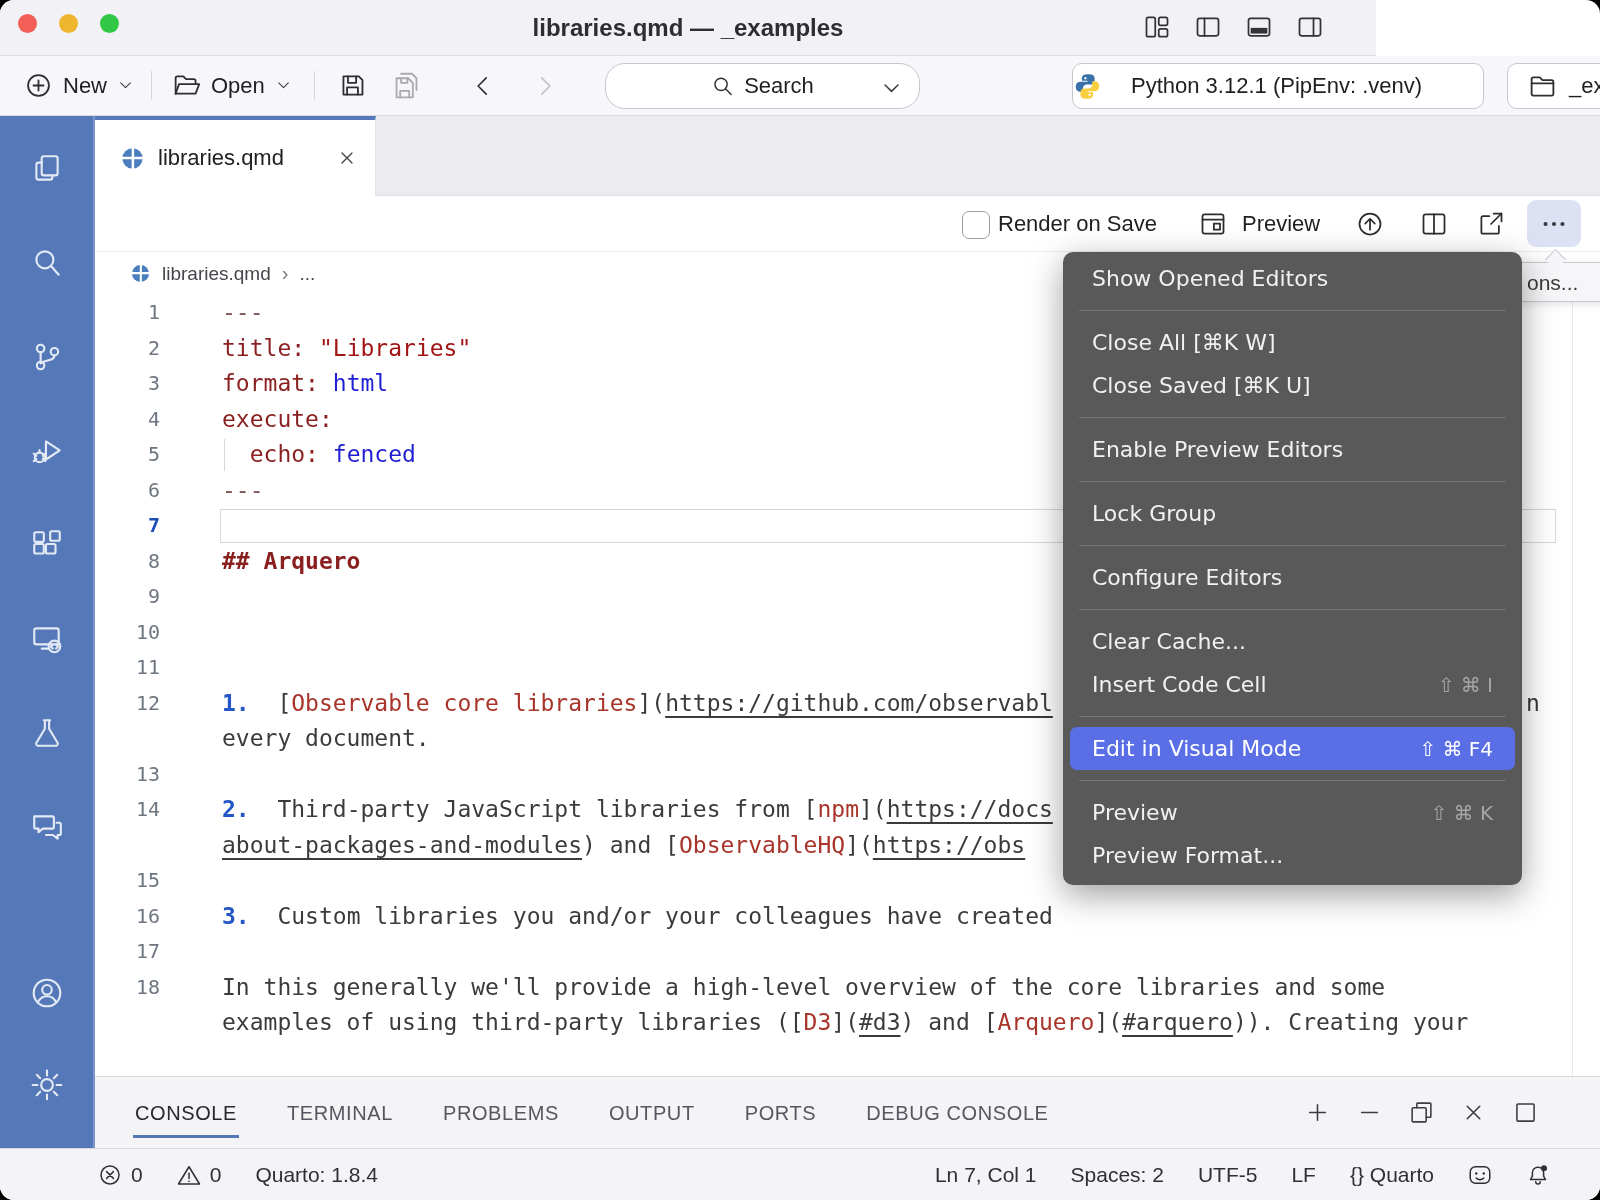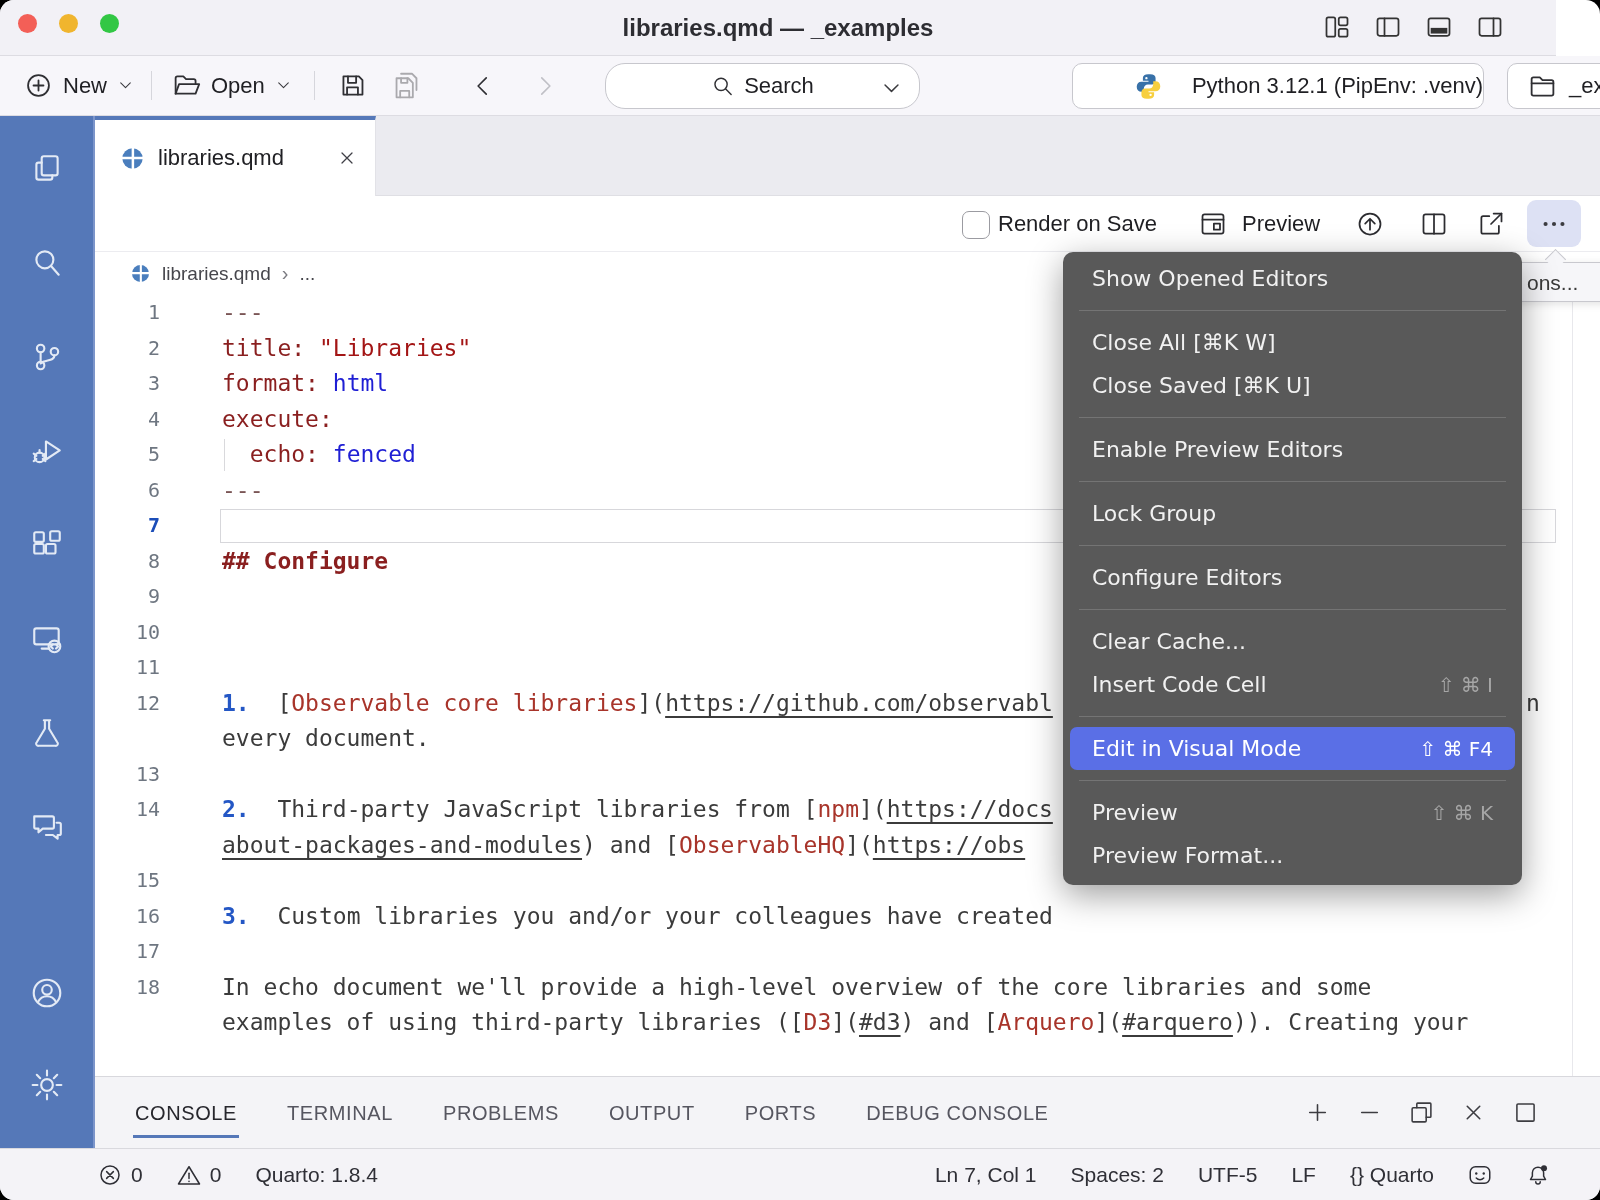--- a/index.html
+++ b/index.html
@@ -1,20 +1,20 @@
 <!DOCTYPE html>
 <html><head>
 <meta charset="utf-8">
 <style>
   html,body{margin:0;padding:0;background:#000;}
   body{font-family:"Liberation Sans",sans-serif;-webkit-font-smoothing:antialiased;}
   .window{position:relative;width:1600px;height:1200px;background:#fff;border-radius:14px;overflow:hidden;}
 
   
-  .titlebar{position:absolute;left:0;top:0;width:1556px;height:55px;background:#f2f1f6;border-bottom:1px solid #dddce2;}
+  .titlebar{position:absolute;left:0;top:0;width:1376px;height:55px;background:#f2f1f6;border-bottom:1px solid #dddce2;}
   .traffic{position:absolute;left:18px;top:14px;display:flex;gap:22px;}
   .tl{width:19px;height:19px;border-radius:50%;}
   .tl.red{background:#f35f57;} .tl.yel{background:#f0b52e;} .tl.grn{background:#32c744;}
   .win-title{position:absolute;left:0;right:0;top:0;height:55px;line-height:55px;text-align:center;font-size:24px;font-weight:bold;color:#2d2d32;}
   .tb-icons{position:absolute;right:52px;top:13px;display:flex;gap:23px;color:#333;}
   .tb-icons [data-icon]{width:28px;height:28px;cursor:pointer;}
 
   
   .toolbar{position:absolute;left:0;top:56px;width:1600px;height:59px;background:#f7f6fa;border-bottom:1px solid #dddce2;}
   .toolbar [data-icon]{width:29px;height:29px;color:#2f2f33;}
@@ -22,21 +22,21 @@
   .tlabel{font-size:22px;color:#1f1f23;}
   .chev-sm[data-icon]{width:17px;height:17px;color:#3a3a3e;}
   .vsep{position:absolute;top:15px;width:1px;height:29px;background:#d6d6dc;}
   .dimmed{opacity:.38;}
   .navarrow[data-icon]{width:26px;height:26px;}
   .nav-fwd{color:#c0c0c6 !important;}
   .searchbox{position:absolute;left:605px;top:7px;width:313px;height:44px;background:#fff;border:1.5px solid #c7c7cd;border-radius:20px;display:flex;align-items:center;justify-content:center;gap:10px;}
   .searchbox [data-icon]{width:23px;height:23px;}
   .sb-chev{position:absolute;right:16px;top:13px;}
   .pill{position:absolute;top:7px;height:44px;background:#fff;border:1.5px solid #c7c7cd;border-radius:10px;display:flex;align-items:center;}
-  .pill.py{left:1072px;width:410px;justify-content:flex-end;gap:29px;}
+  .pill.py{left:1072px;width:410px;justify-content:flex-start;gap:29px;}
   .pill.folder-btn{left:1507px;width:170px;padding-left:20px;gap:12px;}
 
   
   .activitybar{position:absolute;left:0;top:116px;width:95px;height:1032px;background:#5578b8;border-right:2px solid #7c95ca;box-sizing:border-box;display:flex;flex-direction:column;align-items:center;padding-top:36px;}
   #sb-top,#sb-bottom{display:flex;flex-direction:column;gap:60px;}
   #sb-bottom{margin-top:auto;margin-bottom:46px;gap:58px;}
   .sb-btn{width:34px;height:34px;color:#e3eaf5;cursor:pointer;}
   .sb-btn [data-icon],.sb-btn svg{width:34px;height:34px;}
 
   
@@ -367,33 +367,33 @@
   </div>
 
   <div class="editor" id="editor">
       <div class="code-row"><span class="gut">1</span><span class="code"><span class="dlm">---</span></span></div>
       <div class="code-row"><span class="gut">2</span><span class="code"><span class="key">title:</span><span class="pln"> </span><span class="str">"Libraries"</span></span></div>
       <div class="code-row"><span class="gut">3</span><span class="code"><span class="key">format:</span><span class="pln"> </span><span class="val">html</span></span></div>
       <div class="code-row"><span class="gut">4</span><span class="code"><span class="key">execute:</span></span></div>
       <div class="code-row"><span class="gut">5</span><span class="code"><span class="pln">  </span><span class="key">echo:</span><span class="pln"> </span><span class="val">fenced</span></span><span class="guide"></span></div>
       <div class="code-row"><span class="gut">6</span><span class="code"><span class="dlm">---</span></span></div>
       <div class="code-row"><span class="gut curn">7</span><span class="code"></span><span class="curline"></span></div>
-      <div class="code-row"><span class="gut">8</span><span class="code"><span class="hd">## Configure</span></span></div>
+      <div class="code-row"><span class="gut">8</span><span class="code"><span class="hd">## Arquero</span></span></div>
       <div class="code-row"><span class="gut">9</span><span class="code"></span></div>
       <div class="code-row"><span class="gut">10</span></div>
       <div class="code-row"><span class="gut">11</span><span class="code"></span></div>
       <div class="code-row"><span class="gut">12</span><span class="code"><span class="num">1.</span><span class="pln">  [</span><span class="lnk">Observable core libraries</span><span class="pln">](</span><span class="url">https://github.com/observabl</span></span><span class="frag pln" style="left:1431px">n</span></div>
       <div class="code-row"><span class="gut"></span><span class="code"><span class="pln">every document.</span></span></div>
       <div class="code-row"><span class="gut">13</span><span class="code"></span></div>
       <div class="code-row"><span class="gut">14</span><span class="code"><span class="num">2.</span><span class="pln">  Third-party JavaScript libraries from [</span><span class="lnk">npm</span><span class="pln">](</span><span class="url">https://docs</span></span></div>
       <div class="code-row"><span class="gut"></span><span class="code"><span class="url">about-packages-and-modules</span><span class="pln">) and [</span><span class="lnk">ObservableHQ</span><span class="pln">](</span><span class="url">https://obs</span></span></div>
       <div class="code-row"><span class="gut">15</span><span class="code"></span></div>
       <div class="code-row"><span class="gut">16</span><span class="code"><span class="num">3.</span><span class="pln">  Custom libraries you and/or your colleagues have created</span></span></div>
       <div class="code-row"><span class="gut">17</span><span class="code"></span></div>
-      <div class="code-row"><span class="gut">18</span><span class="code"><span class="pln">In echo document we'll provide a high-level overview of the core libraries and some</span></span></div>
+      <div class="code-row"><span class="gut">18</span><span class="code"><span class="pln">In this generally we'll provide a high-level overview of the core libraries and some</span></span></div>
       <div class="code-row"><span class="gut"></span><span class="code"><span class="pln">examples of using third-party libraries ([</span><span class="lnk">D3</span><span class="pln">](</span><span class="url">#d3</span><span class="pln">) and [</span><span class="lnk">Arquero</span><span class="pln">](</span><span class="url">#arquero</span><span class="pln">)). Creating your</span></span></div>
     </div>
   <div class="ruler-line"></div>
 
   <div class="panel">
     <div class="panel-tabs" id="panel-tabs">
         <span class="ptab active">CONSOLE</span>
         <span class="ptab">TERMINAL</span>
         <span class="ptab">PROBLEMS</span>
         <span class="ptab">OUTPUT</span>

